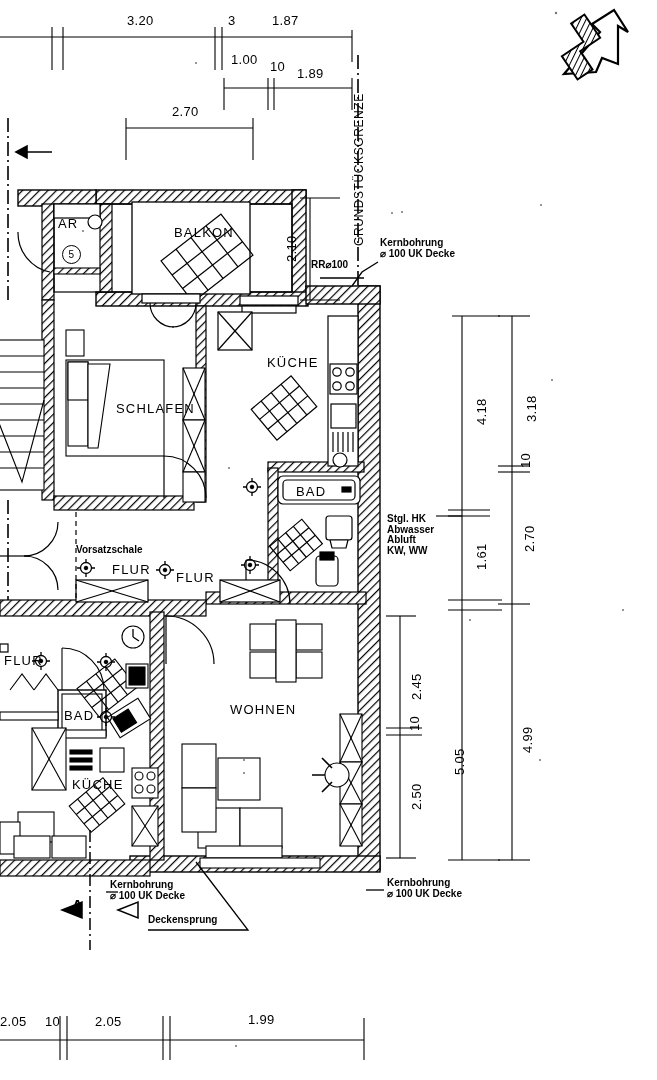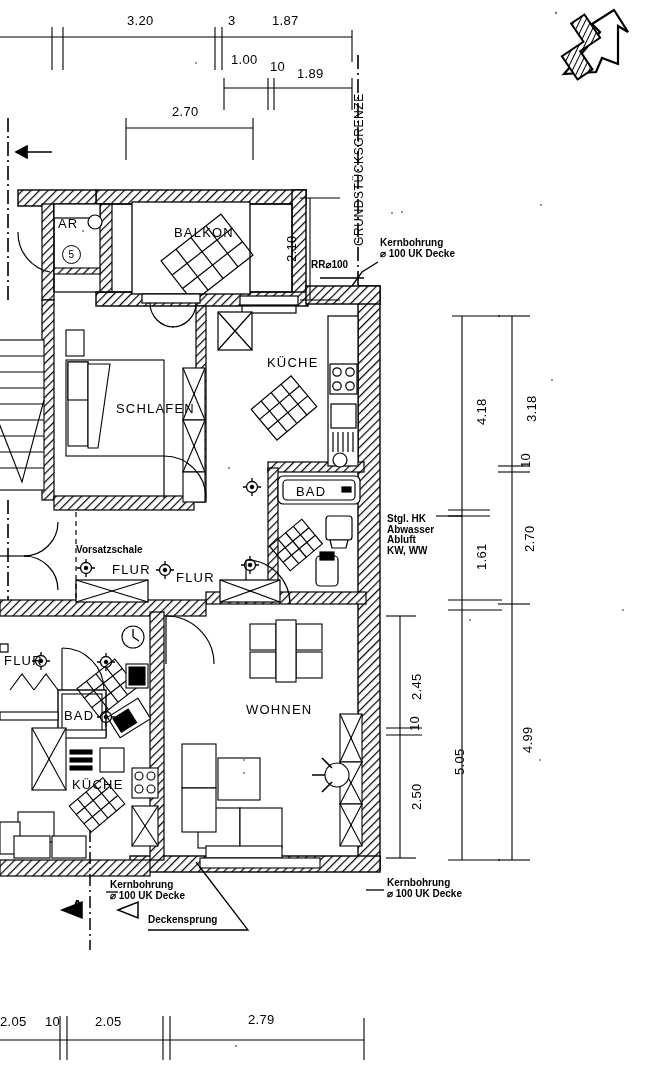--- a/index.html
+++ b/index.html
@@ -430,21 +430,21 @@
   <div class="lbl room" style="left:58px;top:216px">AR</div>
   <div class="lbl room" style="left:174px;top:225px">BALKON</div>
   <div class="lbl room" style="left:267px;top:355px">KÜCHE</div>
   <div class="lbl room" style="left:116px;top:401px">SCHLAFEN</div>
   <div class="lbl room" style="left:296px;top:484px">BAD</div>
   <div class="lbl room" style="left:112px;top:562px">FLUR</div>
   <div class="lbl room" style="left:176px;top:570px">FLUR</div>
   <div class="lbl room" style="left:4px;top:653px">FLUR</div>
   <div class="lbl room" style="left:64px;top:708px">BAD</div>
   <div class="lbl room" style="left:72px;top:777px">KÜCHE</div>
-  <div class="lbl room" style="left:246px;top:702px">WOHNEN</div>
+  <div class="lbl room" style="left:230px;top:702px">WOHNEN</div>
 
   <div class="lbl" style="left:62px;top:245px;width:17px;height:17px;border:1.4px solid #000;
        border-radius:50%;font-size:10px;text-align:center;line-height:17px">5</div>
 
   <div class="lbl" style="left:352px;top:246px;font-size:12px;letter-spacing:.6px;
        transform:rotate(-90deg);transform-origin:0 0;">GRUNDSTÜCKSGRENZE</div>
 
   <div class="lbl note" style="left:380px;top:238px">
     <div>Kernbohrung</div>
     <div>⌀ 100 UK Decke</div>
@@ -494,15 +494,15 @@
   <div class="lbl dim vert" style="left:522px;top:552px;transform:rotate(-90deg)">2.70</div>
   <div class="lbl dim vert" style="left:520px;top:753px;transform:rotate(-90deg)">4.99</div>
 
   <div class="lbl dim vert" style="left:409px;top:700px;transform:rotate(-90deg)">2.45</div>
   <div class="lbl dim vert" style="left:407px;top:731px;transform:rotate(-90deg)">10</div>
   <div class="lbl dim vert" style="left:409px;top:810px;transform:rotate(-90deg)">2.50</div>
 
   <div class="lbl dim" style="left:0px;top:1014px">2.05</div>
   <div class="lbl dim" style="left:45px;top:1014px">10</div>
   <div class="lbl dim" style="left:95px;top:1014px">2.05</div>
-  <div class="lbl dim" style="left:248px;top:1012px">2.79</div>
+  <div class="lbl dim" style="left:248px;top:1012px">1.99</div>
 
 </div>
 
 </body></html>

